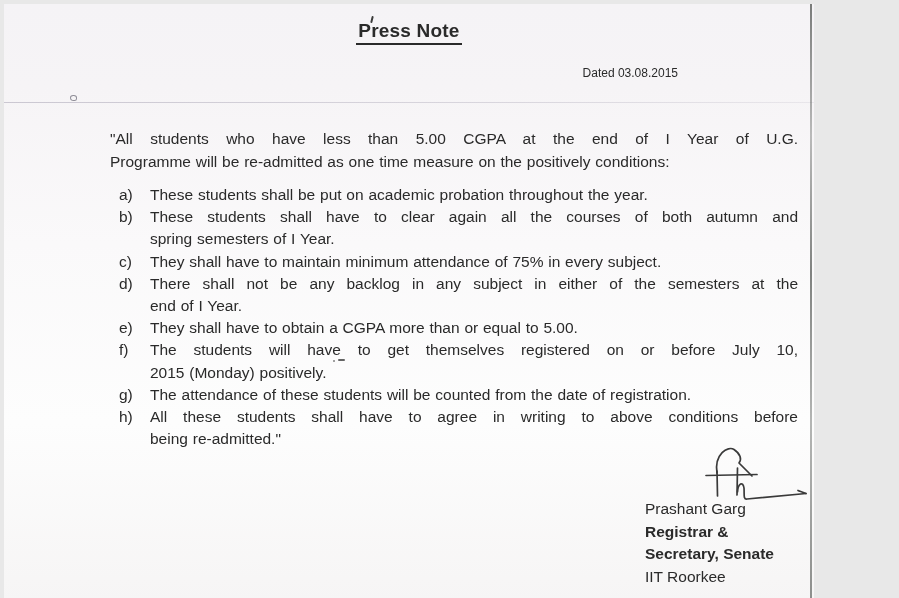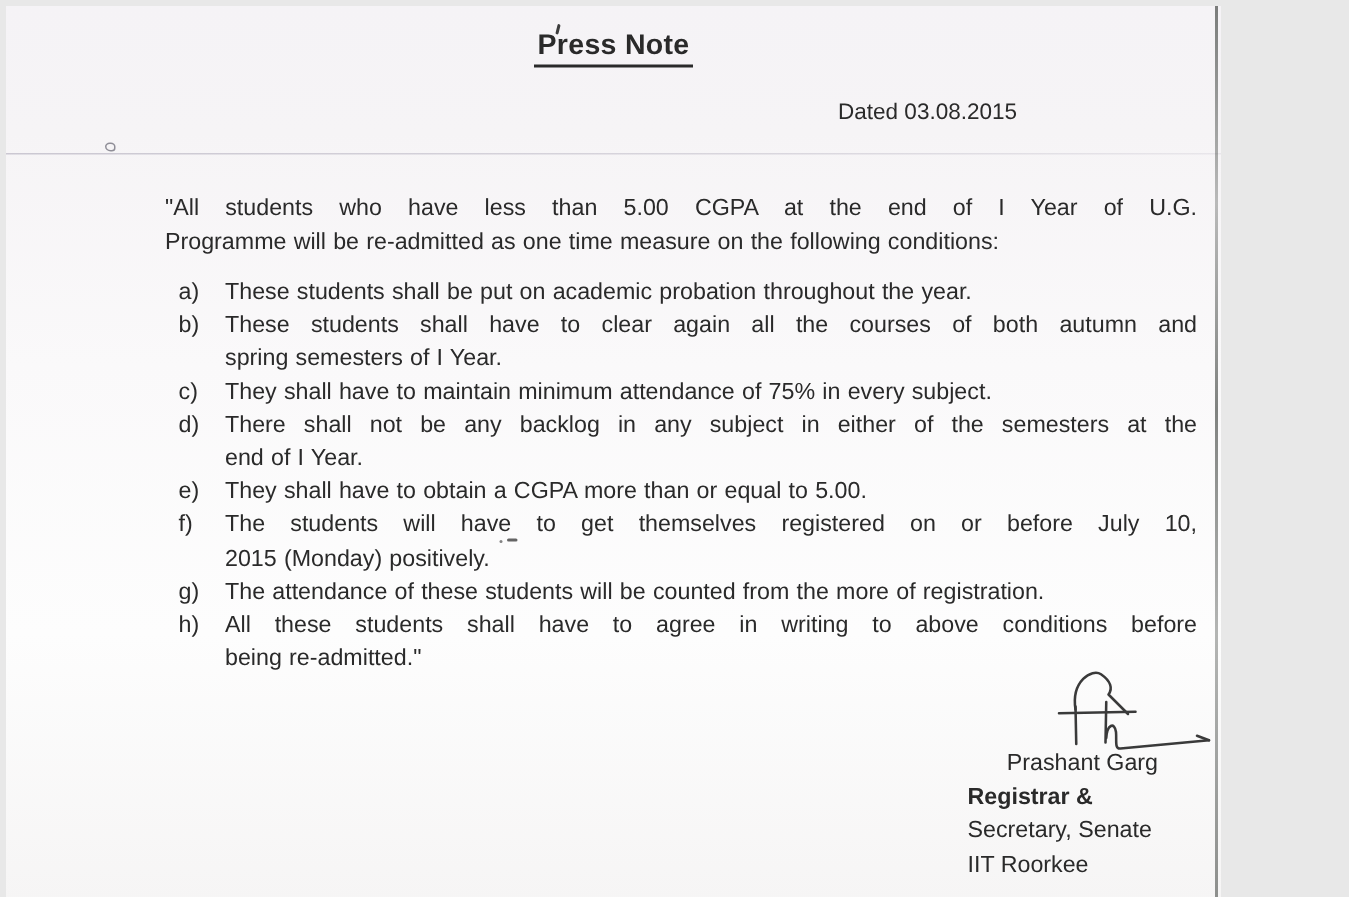--- a/index.html
+++ b/index.html
@@ -45,21 +45,21 @@
     position:absolute;top:16px;left:0;width:100%;
     text-align:center;
   }
   .title-text{
     display:inline-block;
     font-size:19px;font-weight:bold;letter-spacing:.2px;
     border-bottom:2px solid #2a2a2a;padding:0 2px 1px 2px;
   }
   .date-line{
     position:absolute;top:62px;right:136px;
-    font-size:15px;
+    font-size:12px;
   }
   .intro{
     position:absolute;top:124px;left:106px;width:688px;
     font-size:15.5px;line-height:22.5px;
     word-spacing:.5px;
   }
   .jline{
     text-align:justify;
     text-align-last:justify;
   }
@@ -72,23 +72,23 @@
   .cond-label{width:31px;flex-shrink:0;}
   .cond-body{flex:1;min-width:0;}
 
   .signature-wrap{
     position:absolute;top:438px;left:690px;width:120px;height:62px;
   }
   .signer{
     position:absolute;top:494px;left:641px;width:127px;
     font-size:15.5px;line-height:22.5px;white-space:nowrap;
   }
-  .signer-name{text-align:right;font-weight:400;}
+  .signer-name{text-align:left;font-weight:400;}
   .signer-role1{text-align:left;font-weight:bold;}
-  .signer-role2{text-align:left;font-weight:normal;}
+  .signer-role2{text-align:left;font-weight:bold;}
   .signer-role3{text-align:left;font-weight:normal;}
 </style>
 </head>
 <body>
 
 <div class="page">
 
   <div class="scan-hline"></div>
   <div class="scan-speck"></div>
   <div class="scan-edge"></div>
@@ -96,21 +96,21 @@
   <div class="stray-dash"></div>
 
   <div class="title-wrap">
     <span class="title-text">Press Note</span>
   </div>
 
   <div class="date-line">Dated 03.08.2015</div>
 
   <div class="intro">
     <div class="jline">"All students who have less than 5.00 CGPA at the end of I Year of U.G.</div>
-    <div>Programme will be re-admitted as one time measure on the following conditions:</div>
+    <div>Programme will be re-admitted as one time measure on the positively conditions:</div>
   </div>
 
   <div class="conditions">
 
     <div class="cond-row">
       <div class="cond-label">a)</div>
       <div class="cond-body">
         <div>These students shall be put on academic probation throughout the year.</div>
       </div>
     </div>
@@ -149,21 +149,21 @@
       <div class="cond-label">f)</div>
       <div class="cond-body">
         <div class="jline">The students will have to get themselves registered on or before July 10,</div>
         <div>2015 (Monday) positively.</div>
       </div>
     </div>
 
     <div class="cond-row">
       <div class="cond-label">g)</div>
       <div class="cond-body">
-        <div>The attendance of these students will be counted from the more of registration.</div>
+        <div>The attendance of these students will be counted from the date of registration.</div>
       </div>
     </div>
 
     <div class="cond-row">
       <div class="cond-label">h)</div>
       <div class="cond-body">
         <div class="jline">All these students shall have to agree in writing to above conditions before</div>
         <div>being re-admitted."</div>
       </div>
     </div>

